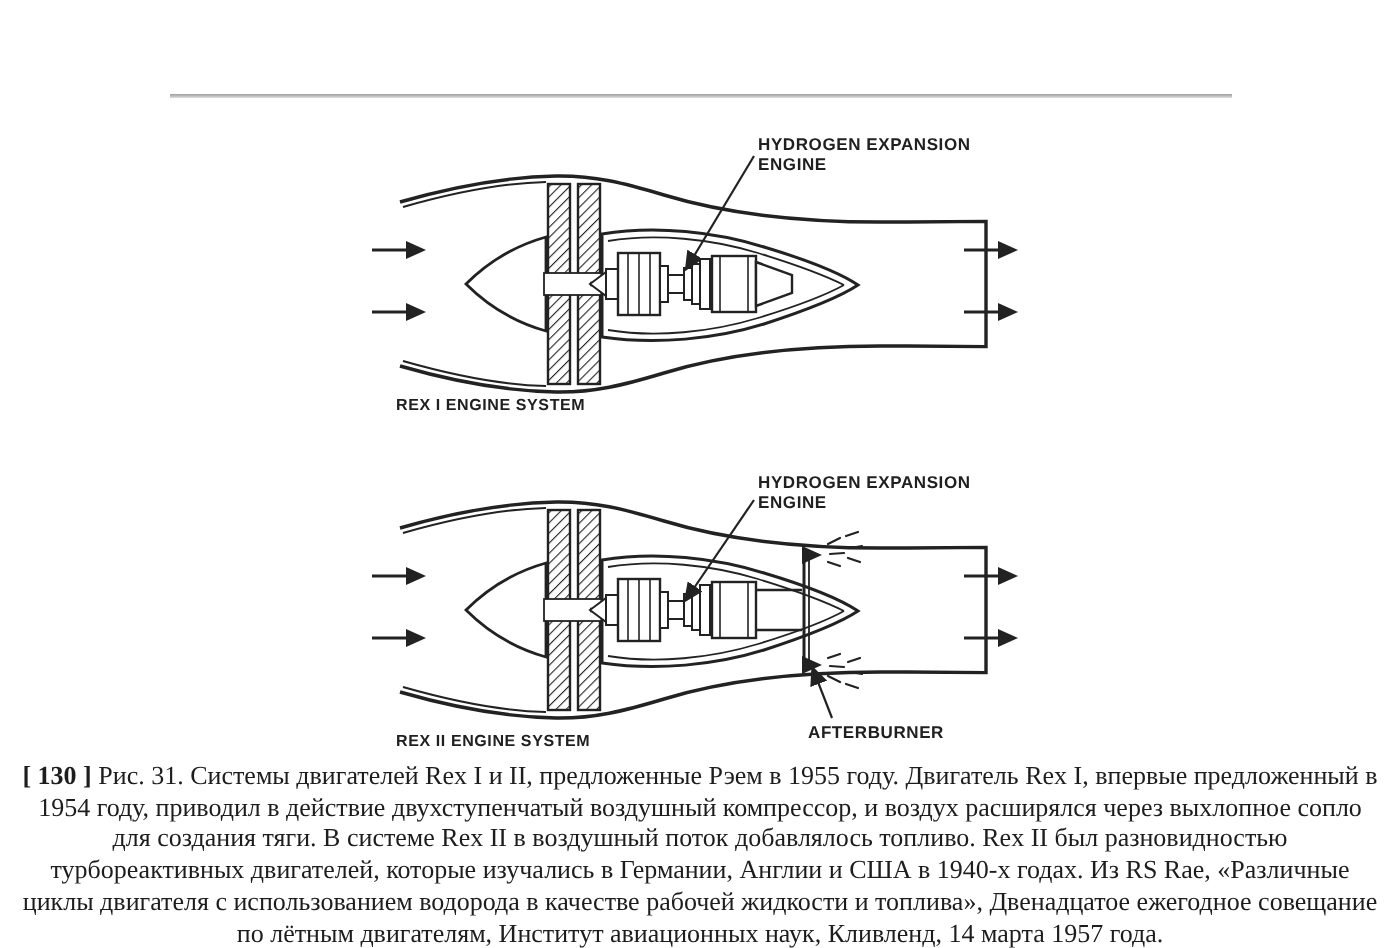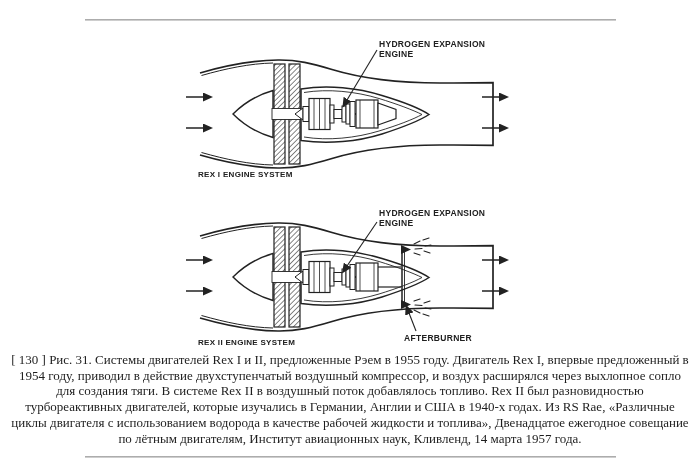--- a/index.html
+++ b/index.html
@@ -1,26 +1,26 @@
 <!DOCTYPE html>
 <html><head>
 <meta charset="utf-8">
 <style>
   html,body{margin:0;padding:0;background:#ffffff;}
   body{width:700px;height:474px;position:relative;overflow:hidden;
        font-family:"Liberation Serif",serif;}
-  .page{position:absolute;inset:0;background:#ffffff;}
+  .page{position:absolute;inset:0;background:#ffffff;margin-top:28px;}
   .rule{position:absolute;left:85px;width:531px;height:2px;
         background:linear-gradient(#9c9c9c,#dedede);}
   .rule-top{top:19px;}
   .rule-bottom{top:456px;}
   .figure{position:absolute;left:185px;top:33px;width:335px;height:317px;}
   .caption{position:absolute;left:8px;top:352px;width:684px;margin:0;
            text-align:center;font-size:13px;line-height:15.7px;color:#1d1d1d;}
-  .cap-prefix{font-weight:normal;}
+  .cap-prefix{font-weight:bold;}
   .dlabel{font-family:"Liberation Sans",sans-serif;font-weight:bold;
           fill:#202020;letter-spacing:0.3px;}
   .dlabel-callout{font-size:8.5px;}
   .dlabel-sys{font-size:8px;}
   .ink{stroke:#222222;fill:none;}
 </style>
 </head>
 <body>
 
 <div class="page">

